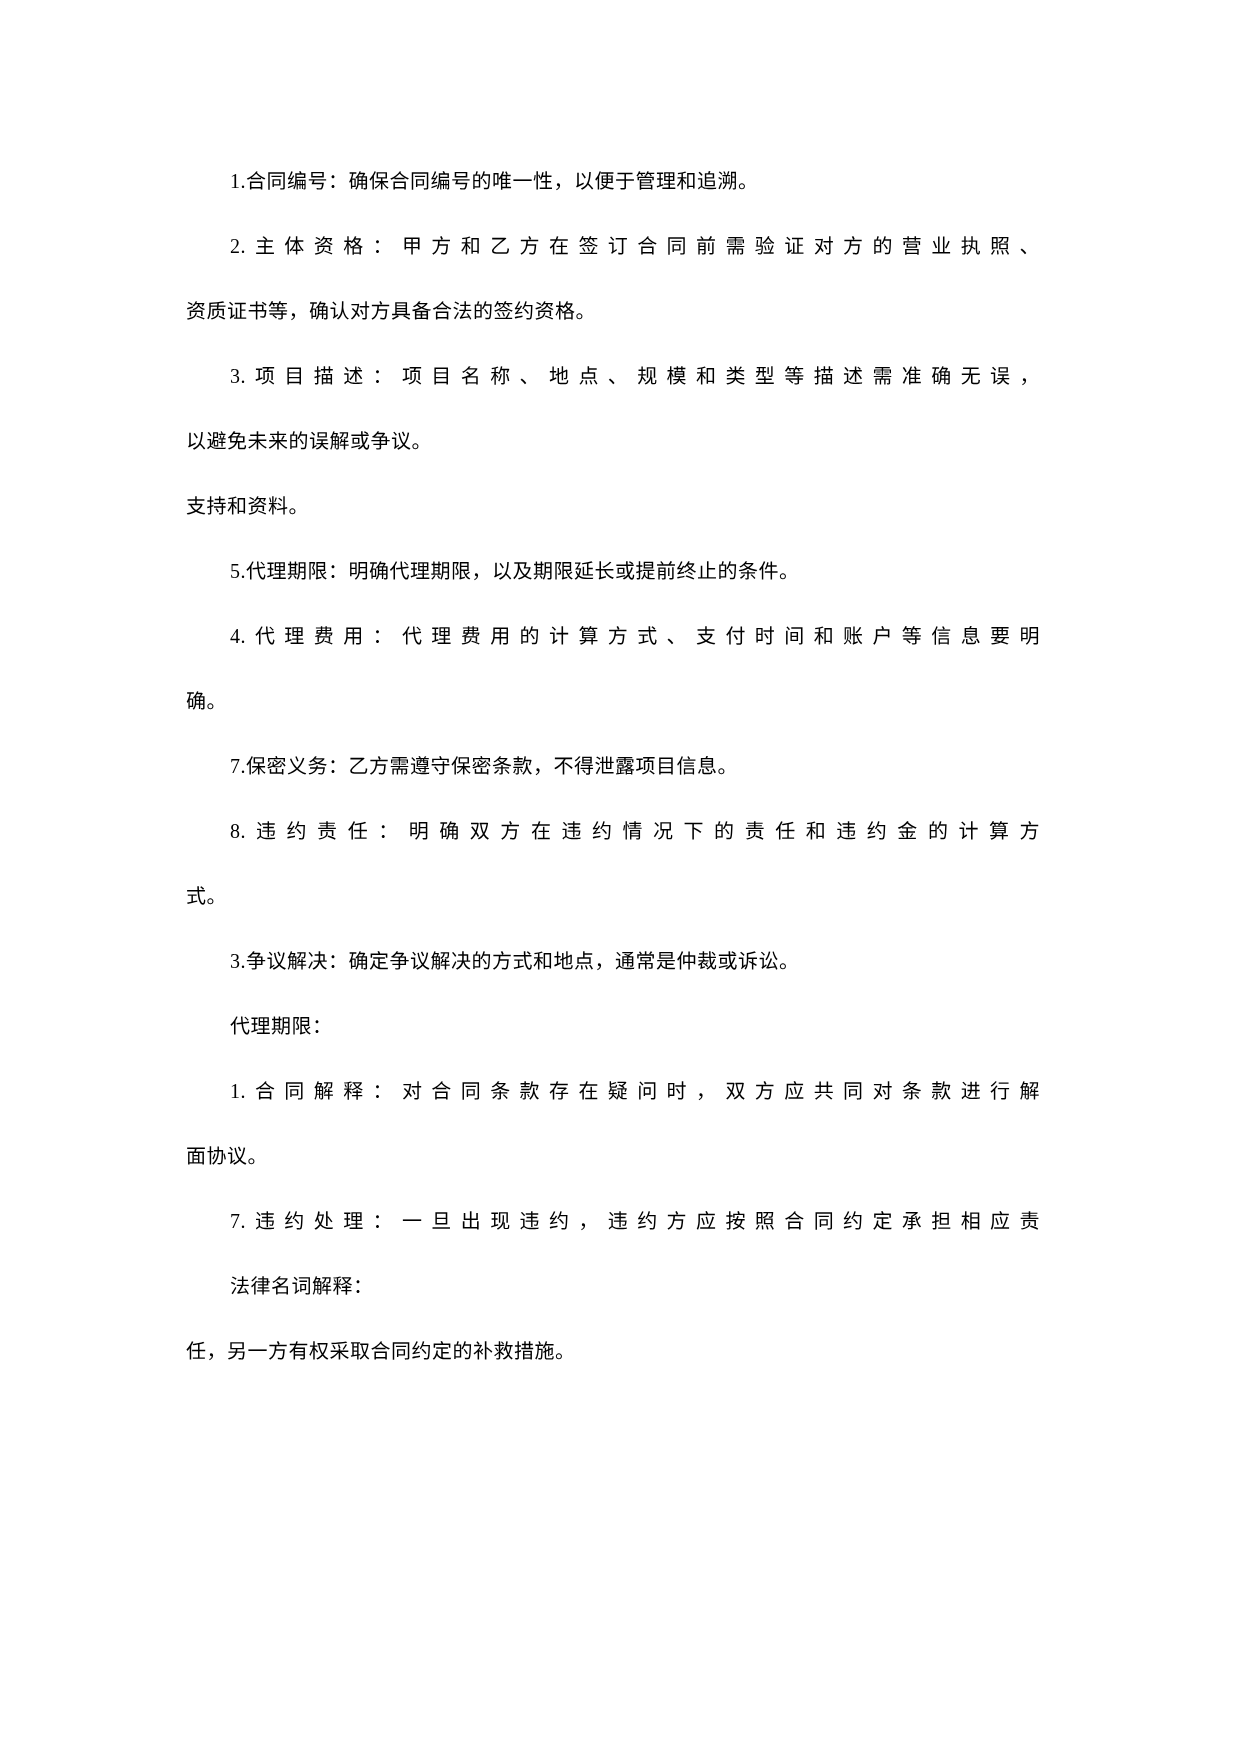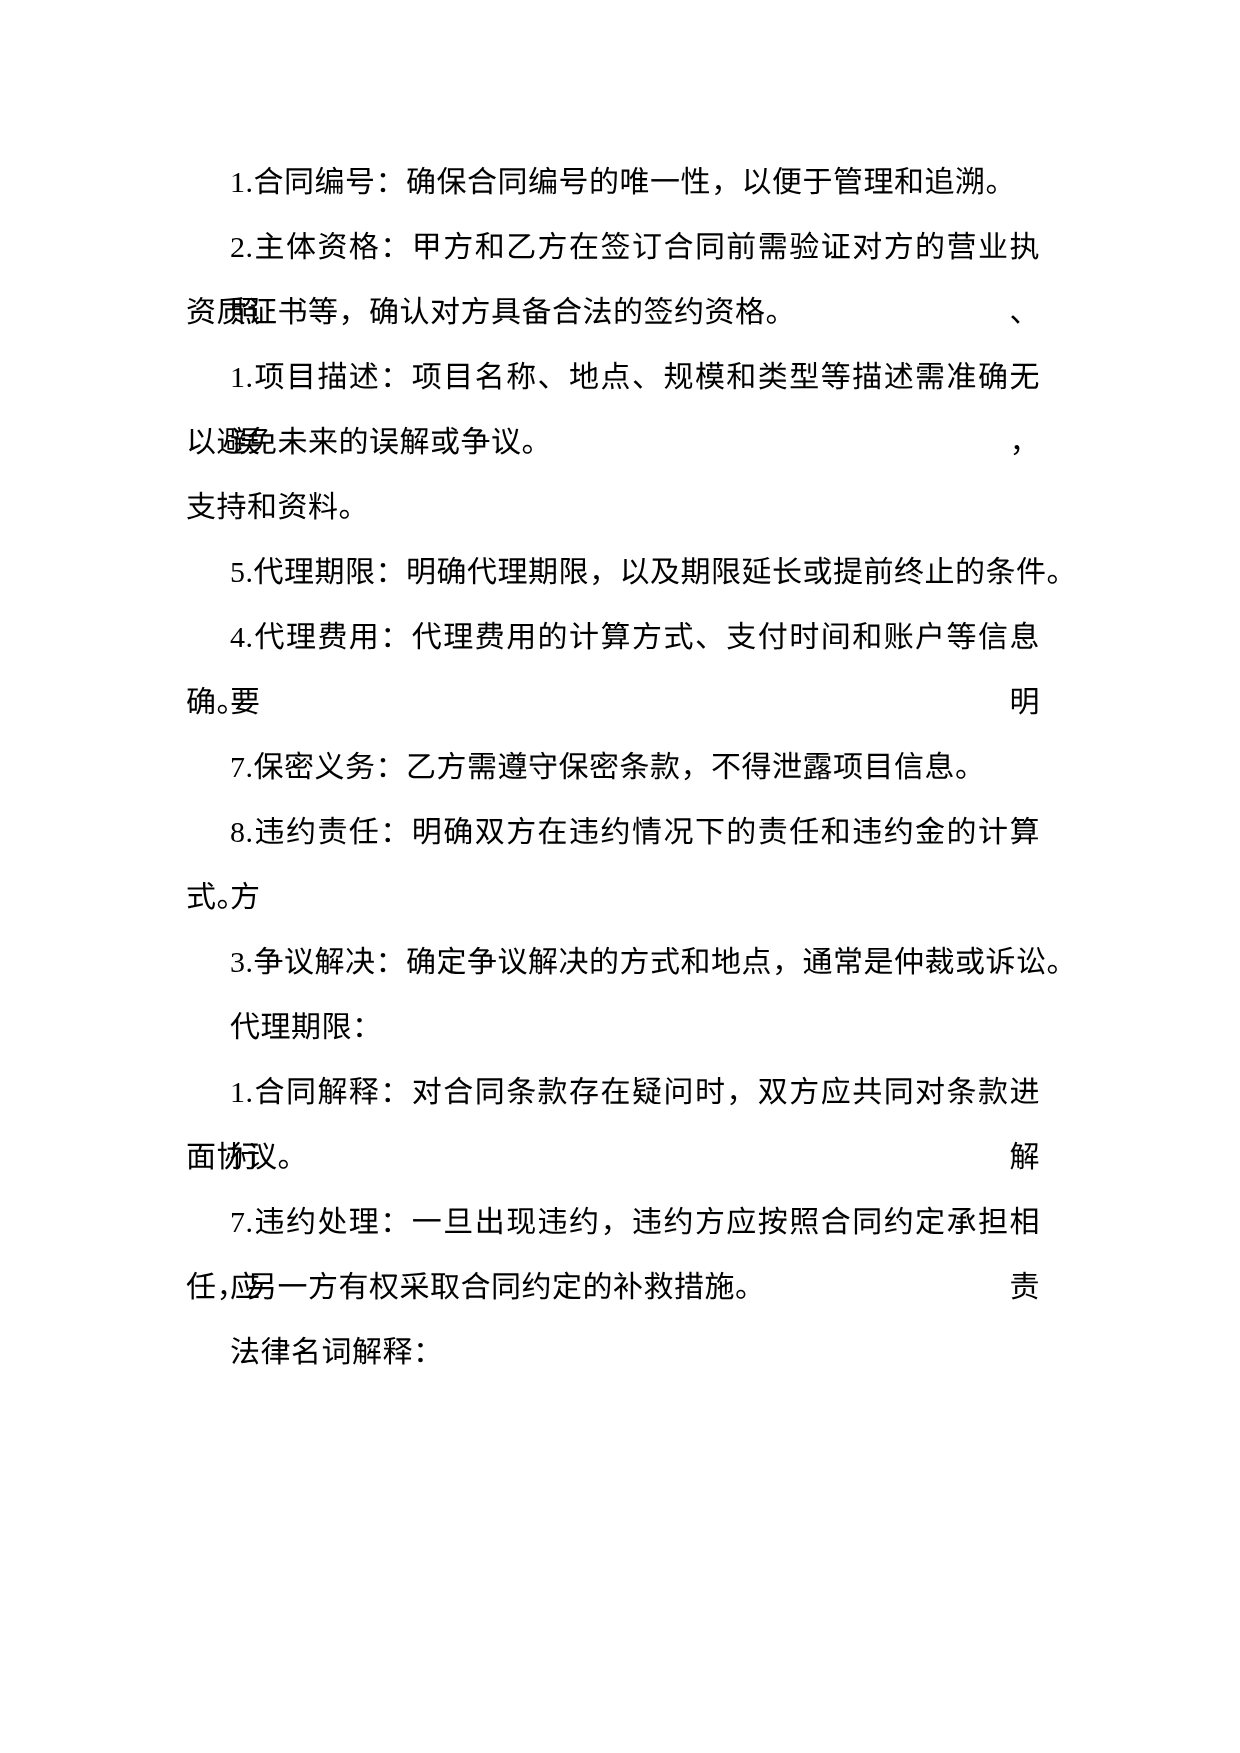--- a/index.html
+++ b/index.html
@@ -22,21 +22,21 @@
   }
   .text-block {
     position: absolute;
     top: 149px;
     left: 186px;
     width: 854px; 
   }
   .line {
     height: 65px;
     line-height: 65px;
-    font-size: 30px;
+    font-size: 20px;
     letter-spacing: 0.5px;
     white-space: nowrap;
     text-align: left;
     font-family: Liberation Serif, serif;
   }
   .line.indent {
     padding-left: 44px;
   }
   
   .line.justify {
@@ -47,30 +47,30 @@
   }
 </style>
 </head>
 <body style="background: rgb(255, 255, 255); color: rgb(0, 0, 0);">
 
 <div class="page">
   <div class="text-block">
     <div class="line indent">1.合同编号：确保合同编号的唯一性，以便于管理和追溯。</div>
     <div class="line indent justify">2.主体资格：甲方和乙方在签订合同前需验证对方的营业执照、</div>
     <div class="line">资质证书等，确认对方具备合法的签约资格。</div>
-    <div class="line indent justify">1.项目描述：项目名称、地点、规模和类型等描述需准确无误，</div>
+    <div class="line indent justify">3.项目描述：项目名称、地点、规模和类型等描述需准确无误，</div>
     <div class="line">以避免未来的误解或争议。</div>
     <div class="line">支持和资料。</div>
     <div class="line indent">5.代理期限：明确代理期限，以及期限延长或提前终止的条件。</div>
     <div class="line indent justify">4.代理费用：代理费用的计算方式、支付时间和账户等信息要明</div>
     <div class="line">确。</div>
     <div class="line indent">7.保密义务：乙方需遵守保密条款，不得泄露项目信息。</div>
     <div class="line indent justify">8.违约责任：明确双方在违约情况下的责任和违约金的计算方</div>
     <div class="line">式。</div>
     <div class="line indent">3.争议解决：确定争议解决的方式和地点，通常是仲裁或诉讼。</div>
     <div class="line indent">代理期限：</div>
     <div class="line indent justify">1.合同解释：对合同条款存在疑问时，双方应共同对条款进行解</div>
     <div class="line">面协议。</div>
     <div class="line indent justify">7.违约处理：一旦出现违约，违约方应按照合同约定承担相应责</div>
+    <div class="line indent">法律名词解释：</div>
     <div class="line">任，另一方有权采取合同约定的补救措施。</div>
-    <div class="line indent">法律名词解释：</div>
   </div>
 </div>
 
 </body></html>

